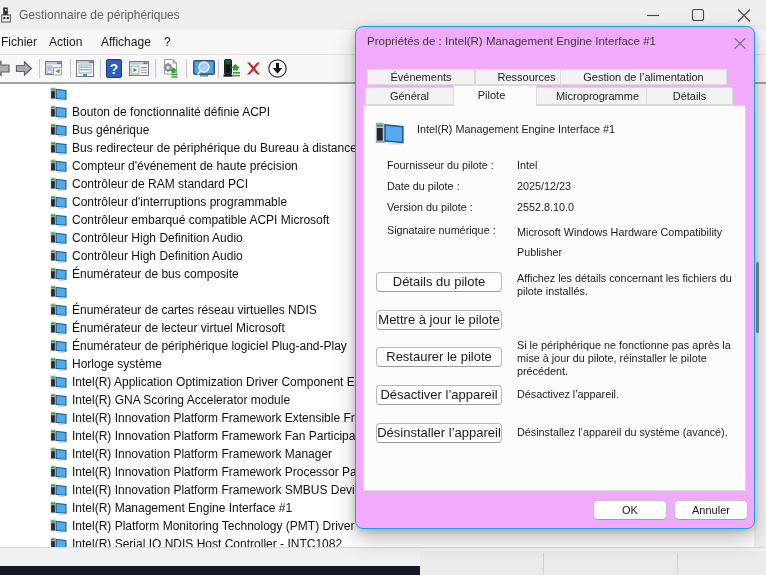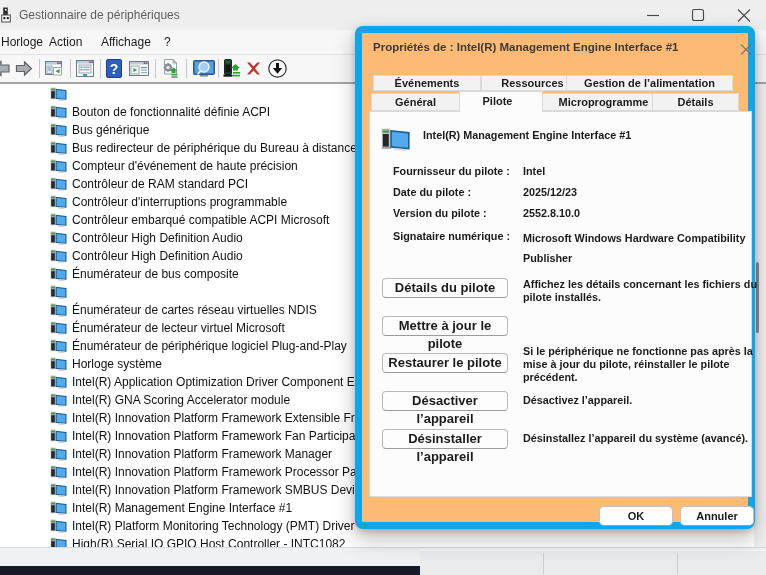--- a/index.html
+++ b/index.html
@@ -21,23 +21,23 @@
   .trow span{position:absolute;left:72px;top:0;height:18px;line-height:18px;font-size:12px;color:#111;white-space:nowrap;}
   
   #sbtrack{left:754px;top:84px;width:12px;height:463px;background:#f0f0f0;}
   #sbthumb{left:756px;top:262px;width:3px;height:71px;background:#8a8a8a;border-radius:2px;}
   
   #botstrip{left:0;top:547px;width:766px;height:19px;background:#f0f1f2;border-top:1px solid #d9d9d9;}
   #taskbar{left:0;top:566px;width:420px;height:9px;background:#141925;}
   #brpanel{left:420px;top:550px;width:346px;height:25px;background:#e9ebed;border-top:1px solid #f6f7f8;border-bottom:1px solid #bfc3c6;}
   .brline{position:absolute;top:2px;width:1px;height:21px;background:#cdd0d3;}
   
-  #dlg{left:355px;top:26px;width:400px;height:503px;background:#fdba74;border-radius:8px;
-       border:7px solid #0ea5e9;box-shadow:0 10px 22px rgba(0,0,0,.26),0 2px 6px rgba(0,0,0,.18);
-       box-sizing:border-box;font-weight:bold;}
+  #dlg{left:355px;top:26px;width:400px;height:503px;background:#f0abfc;border-radius:8px;
+       border:1px solid #0ea5e9;box-shadow:0 10px 22px rgba(0,0,0,.26),0 2px 6px rgba(0,0,0,.18);
+       box-sizing:border-box;}
   #dlgtitle{left:11px;top:8px;font-size:11.5px;color:#3a3a3a;white-space:nowrap;}
   #dlgclose{left:728px;top:0;}
   
   .tab{position:absolute;box-sizing:border-box;background:#f2f2f2;border:1px solid #dadada;
        font-size:11px;color:#1c1c1c;text-align:center;}
   .tabr1{top:42px;height:16px;line-height:15px;}
   .tabr2{top:60px;height:18px;line-height:17px;}
   #tabactive{top:58px;height:21px;line-height:19px;background:#fcfcfc;border-bottom:none;z-index:3;}
   #panel{left:7px;top:78px;width:383px;height:386px;background:#fcfcfc;border:1px solid #dadada;box-sizing:border-box;z-index:2;}
   
@@ -65,21 +65,21 @@
   </svg>
   <div class="abs" id="wintitle">Gestionnaire de périphériques</div>
   <svg class="abs" style="left:645px;top:5px" width="110" height="20" viewBox="0 0 110 20">
     <line x1="2" y1="10.5" x2="14" y2="10.5" stroke="#474747" stroke-width="1.1"></line>
     <rect x="47.5" y="4.5" width="11" height="11" rx="2" fill="none" stroke="#474747" stroke-width="1.1"></rect>
     <line x1="93" y1="4.5" x2="105" y2="16.5" stroke="#474747" stroke-width="1.1"></line>
     <line x1="105" y1="4.5" x2="93" y2="16.5" stroke="#474747" stroke-width="1.1"></line>
   </svg>
 
   <div class="abs" id="menubar">
-    <div class="menuitem" style="left:1px">Horloge</div>
+    <div class="menuitem" style="left:1px">Fichier</div>
     <div class="menuitem" style="left:49px">Action</div>
     <div class="menuitem" style="left:101px">Affichage</div>
     <div class="menuitem" style="left:164px">?</div>
   </div>
 
   <div class="abs" id="toolbar">
     <svg class="ticon" style="left:-9px" width="19" height="21" viewBox="0 0 19 21">
       <path d="M10 3.5 L10 7 L18 7 L18 14 L10 14 L10 17.5 L2 10.5 Z" fill="#a8adb2" stroke="#5f646a" stroke-width="1.2"></path>
     </svg>
     <svg class="ticon" style="left:15px" width="18" height="21" viewBox="0 0 18 21">
@@ -476,21 +476,21 @@
     <div class="trow" style="top:451px">
         <svg width="17" height="14" viewBox="0 0 17 14">
           <rect x="0.6" y="0.6" width="5" height="11.6" fill="#b9bdc0"></rect>
           <rect x="1.1" y="1.2" width="3.8" height="2.2" fill="#4a8a52"></rect>
           <rect x="1.1" y="1.2" width="3.8" height="0.9" fill="#8cc88c"></rect>
           <rect x="1.2" y="4.2" width="3.6" height="7.2" fill="#23282b"></rect>
           <path d="M5.6 1.8 L16.5 2.9 L16.5 12.8 L5.6 11.9 Z" fill="#1d5d92"></path>
           <path d="M6.7 3 L15.4 3.9 L15.4 11.7 L6.7 10.9 Z" fill="#53aaec"></path>
           <rect x="8" y="12.7" width="6.5" height="1.1" fill="#c8ccd0"></rect>
         </svg>
-        <span>High(R) Serial IO GPIO Host Controller - INTC1082</span>
+        <span>Intel(R) Serial IO NDIS Host Controller - INTC1082</span>
       </div>
   </div>
 
   <div class="abs" id="sbtrack"></div>
   <div class="abs" id="sbthumb"></div>
 
   <div class="abs" id="botstrip"></div>
   <div class="abs" id="taskbar"></div>
   <div class="abs" id="brpanel">
     <div class="brline" style="left:123px"></div>

